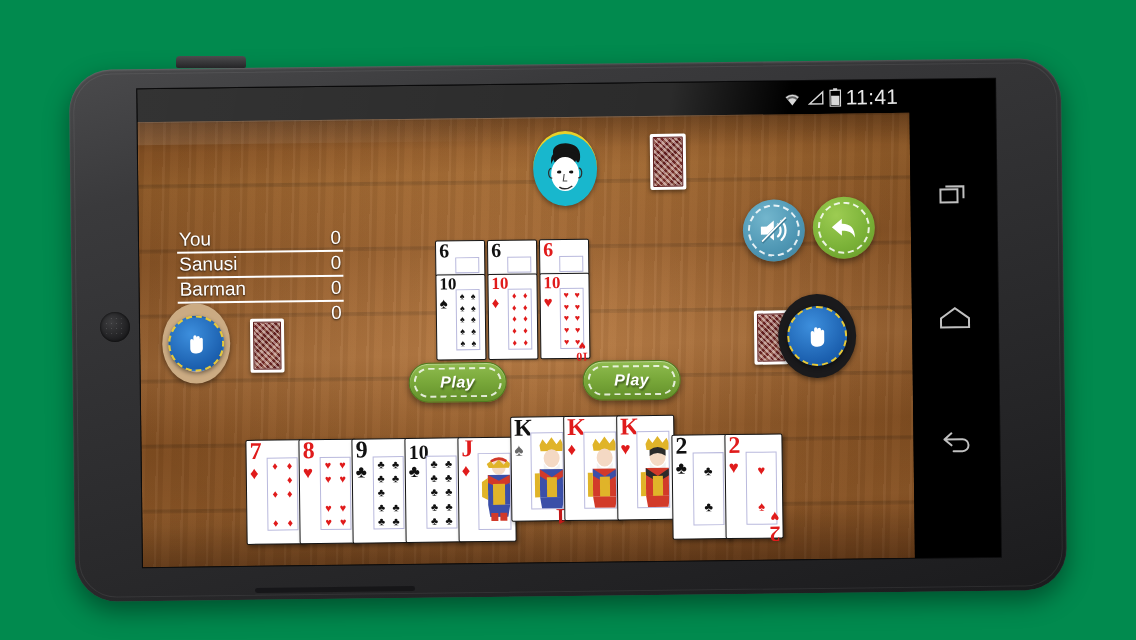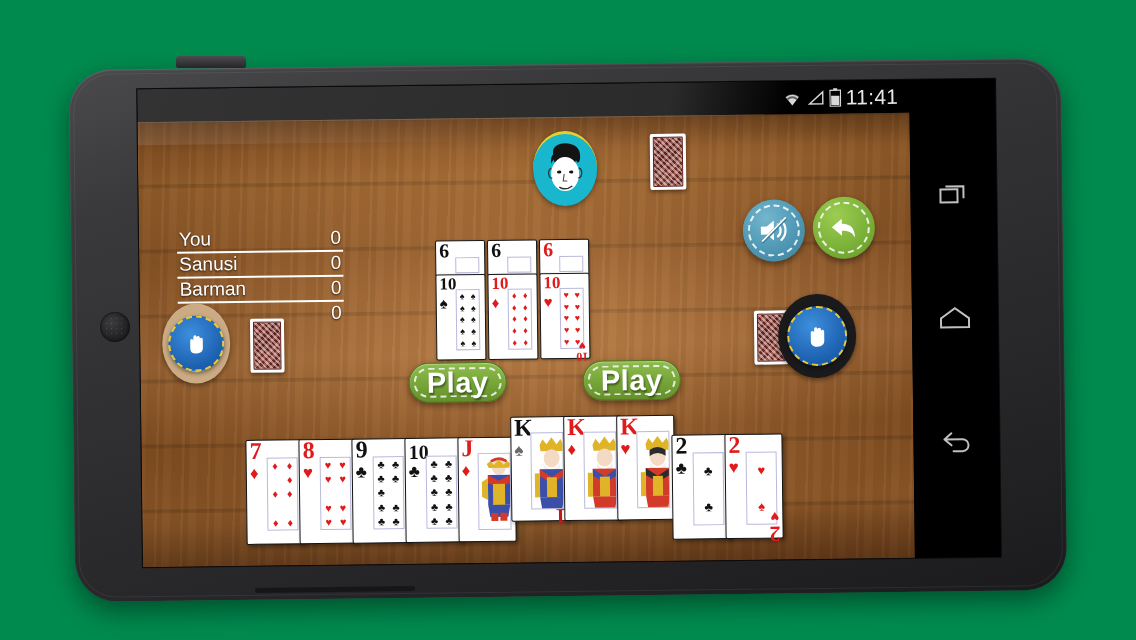--- a/index.html
+++ b/index.html
@@ -206,21 +206,21 @@
     background:linear-gradient(180deg,#8fbc4f 0%,#79a83a 48%,#63902a 100%);
     border:1px solid #4e7a1f;
     display:flex;align-items:center;justify-content:center;
     box-shadow:0 3px 6px rgba(0,0,0,.42), inset 0 1px 1px rgba(255,255,255,.4);
   }
   .actbtn .ring2{
     position:absolute;left:4px;top:4px;right:4px;bottom:4px;border-radius:16px;
     border:2px dashed rgba(255,255,255,.8);
   }
   .actbtn span{
-    position:relative;color:#fff;font-size:29px;font-weight:bold;
+    position:relative;color:#fff;font-size:16px;font-weight:bold;font-style:italic;
     font-family:"Liberation Sans",sans-serif;
     text-shadow:1px 2px 2px rgba(0,0,0,.45);letter-spacing:.5px;
   }
   .btn-play{left:268px;top:244px;width:96px;}
   .btn-pass{left:442px;top:244px;width:96px;}
 
   
   .hand{position:absolute;left:0;top:292px;width:772px;height:153px;z-index:4;}
   .hcard{
     position:absolute;width:58px;height:105px;background:#fff;

